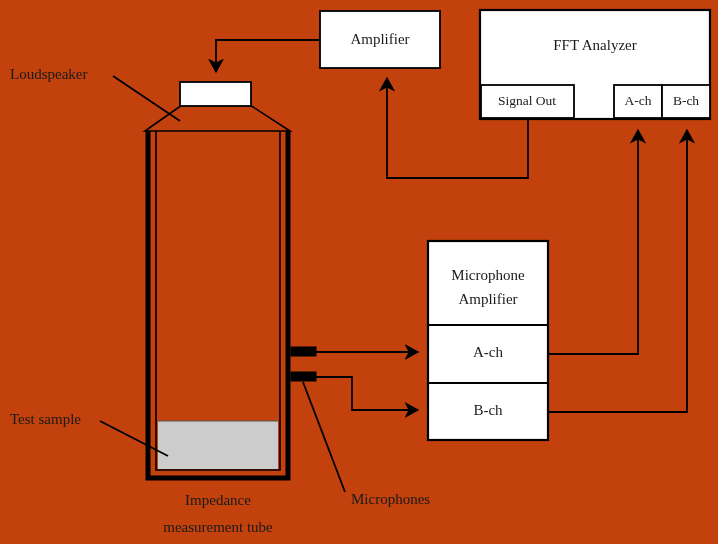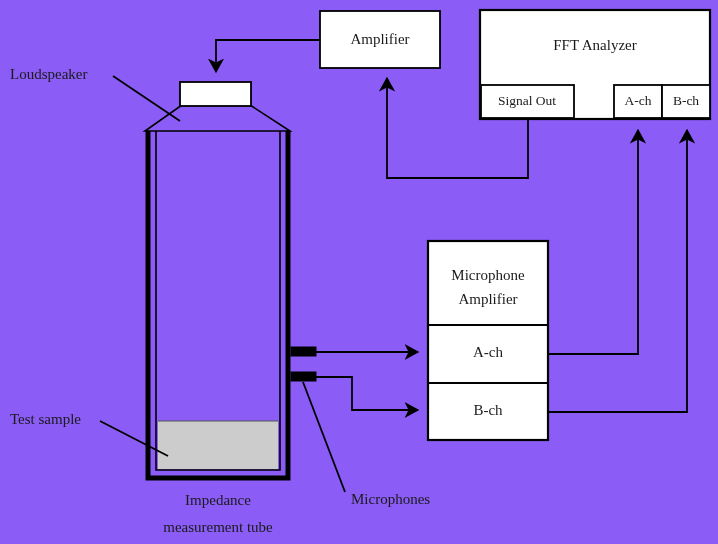--- a/index.html
+++ b/index.html
@@ -7,21 +7,21 @@
     padding: 0;
     background: #ffffff;
   }
   body {
     font-family: "Liberation Serif", "DejaVu Serif", serif;
   }
   #diagram-root {
     position: relative;
     width: 718px;
     height: 544px;
-    background: #8b5cf6;
+    background: #c2410c;
     overflow: hidden;
   }
   #diagram-svg {
     position: absolute;
     top: 0;
     left: 0;
     width: 718px;
     height: 544px;
   }
   .box-label {

